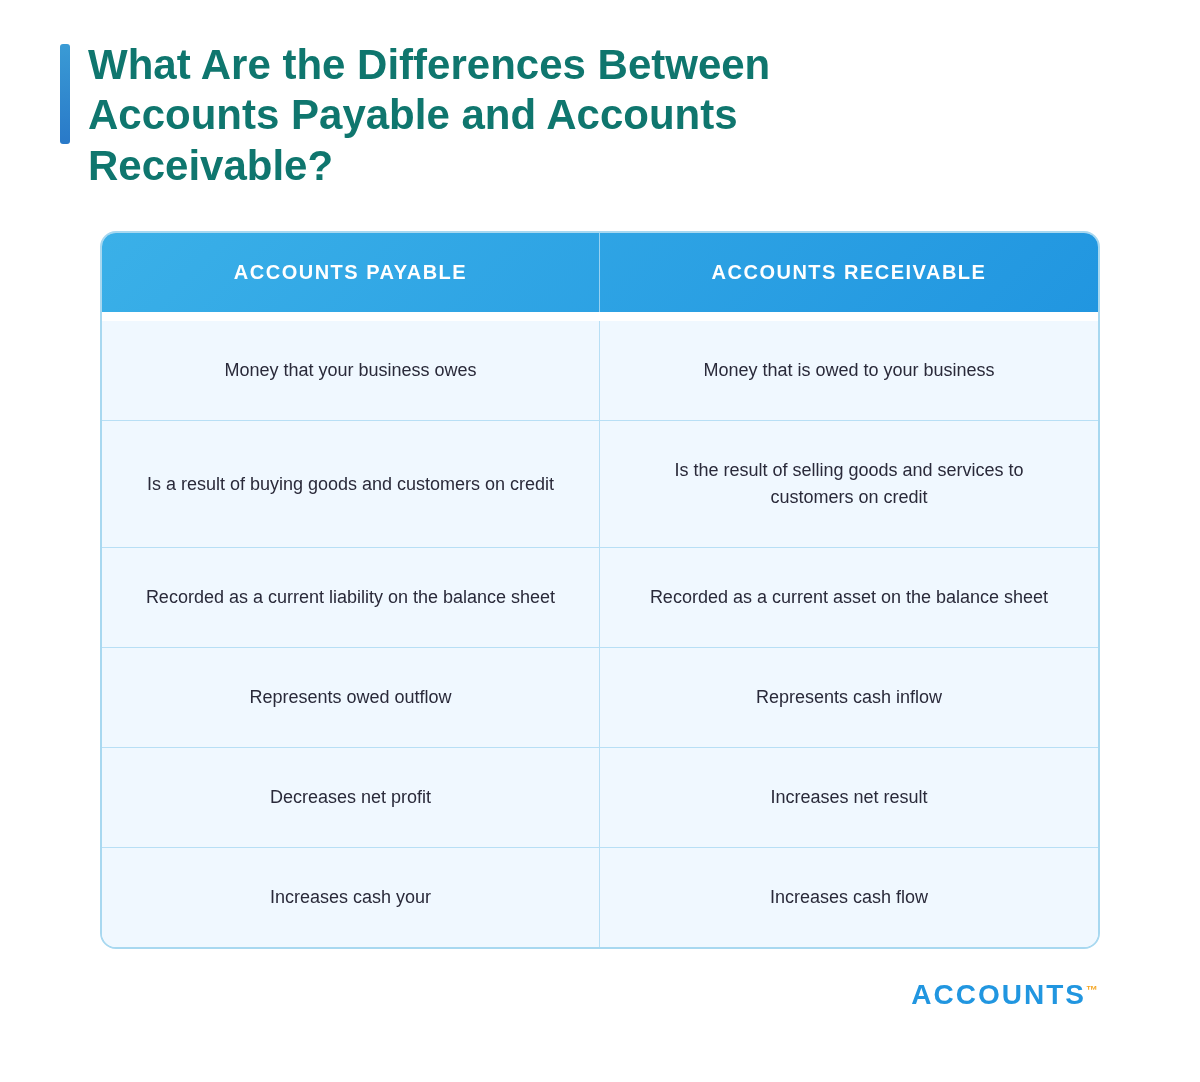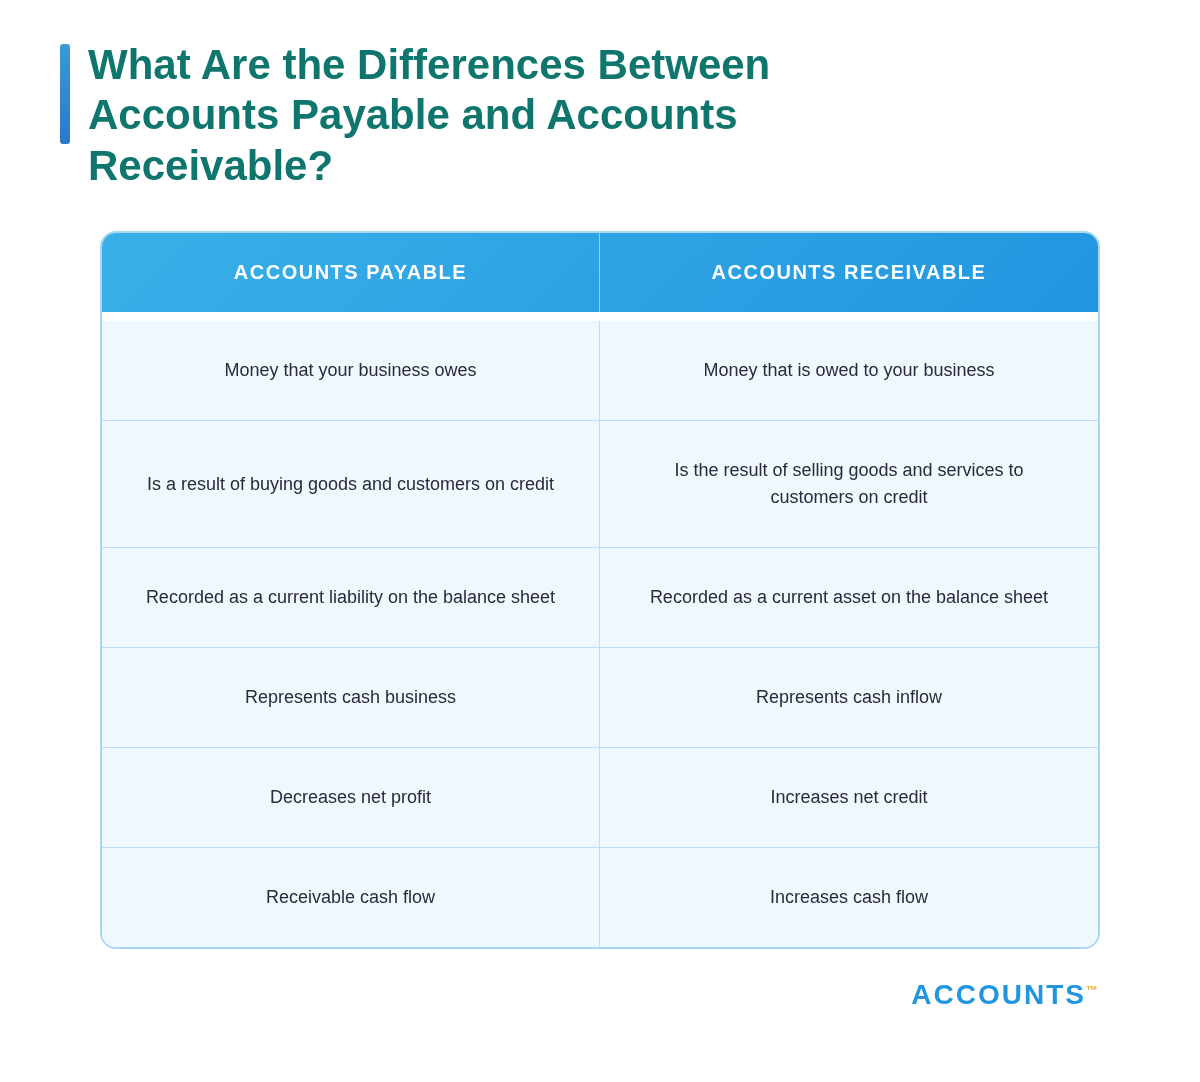--- a/index.html
+++ b/index.html
@@ -142,29 +142,29 @@
       </div>
       <div class="table-row">
         <div class="cell">Is a result of buying goods and customers on credit</div>
         <div class="cell">Is the result of selling goods and services to customers on credit</div>
       </div>
       <div class="table-row">
         <div class="cell">Recorded as a current liability on the balance sheet</div>
         <div class="cell">Recorded as a current asset on the balance sheet</div>
       </div>
       <div class="table-row">
-        <div class="cell">Represents cash business</div>
+        <div class="cell">Represents owed outflow</div>
         <div class="cell">Represents cash inflow</div>
       </div>
       <div class="table-row">
         <div class="cell">Decreases net profit</div>
-        <div class="cell">Increases net credit</div>
+        <div class="cell">Increases net result</div>
       </div>
       <div class="table-row">
-        <div class="cell">Receivable cash flow</div>
+        <div class="cell">Increases cash your</div>
         <div class="cell">Increases cash flow</div>
       </div>
     </div>
 </div>
 
 <div class="footer">
   <div>
     <span class="logo-text">
       <span>ACCOUNTS</span><span class="logo-tm">™</span>
     </span>

